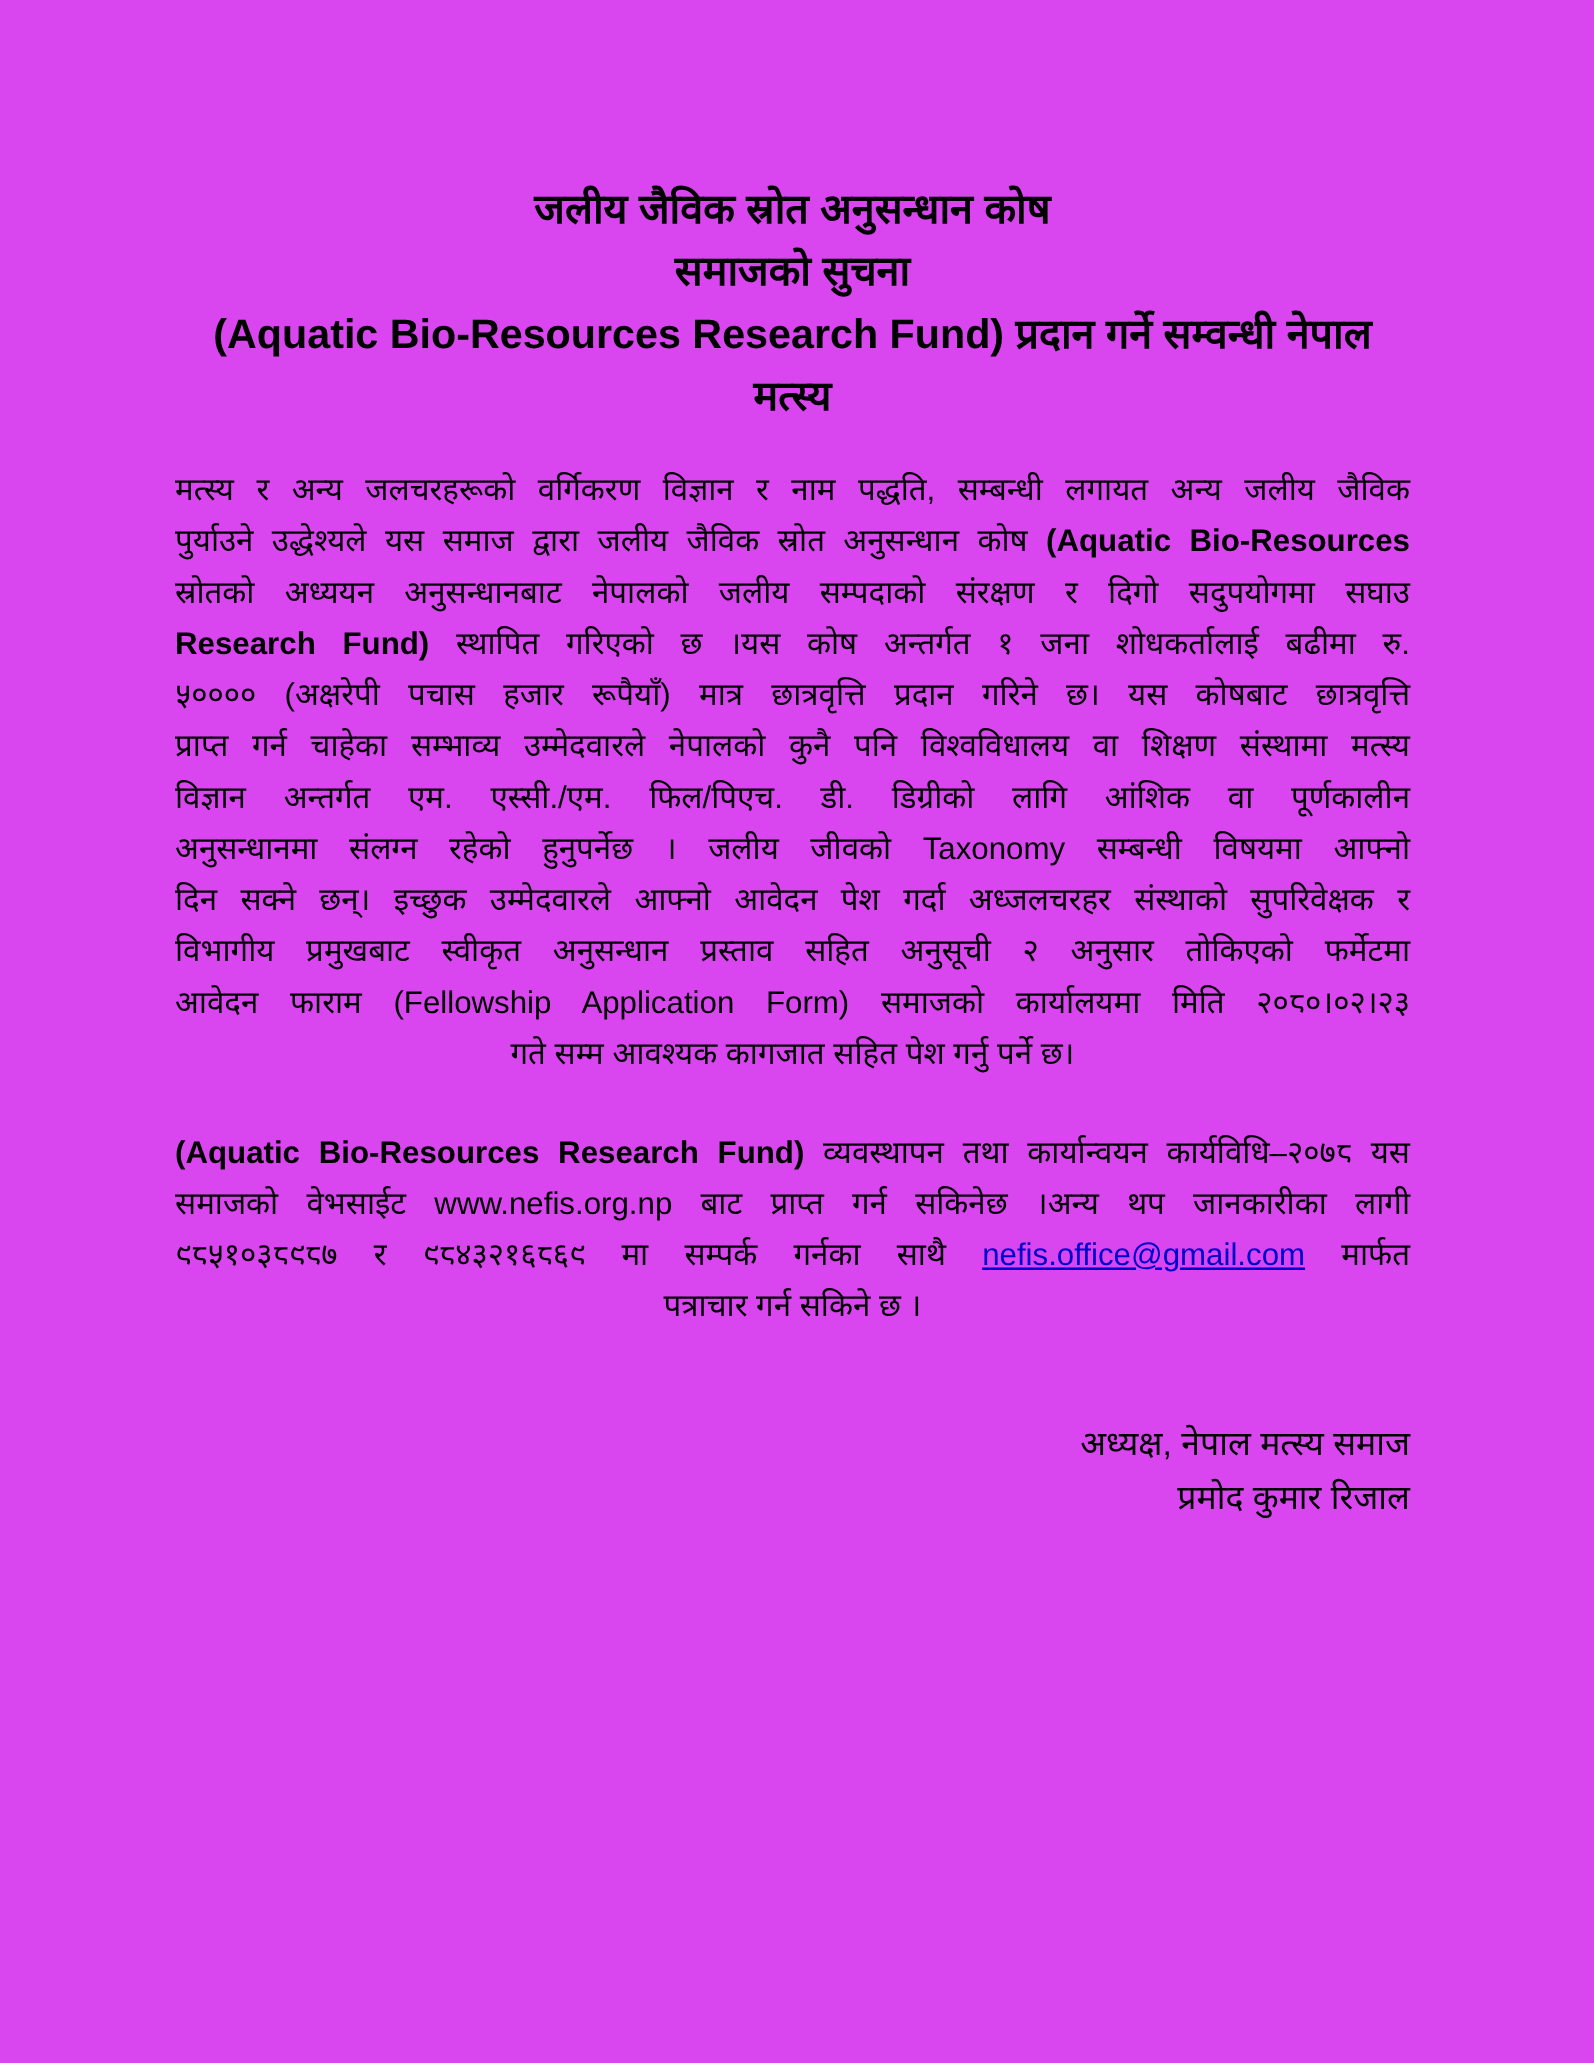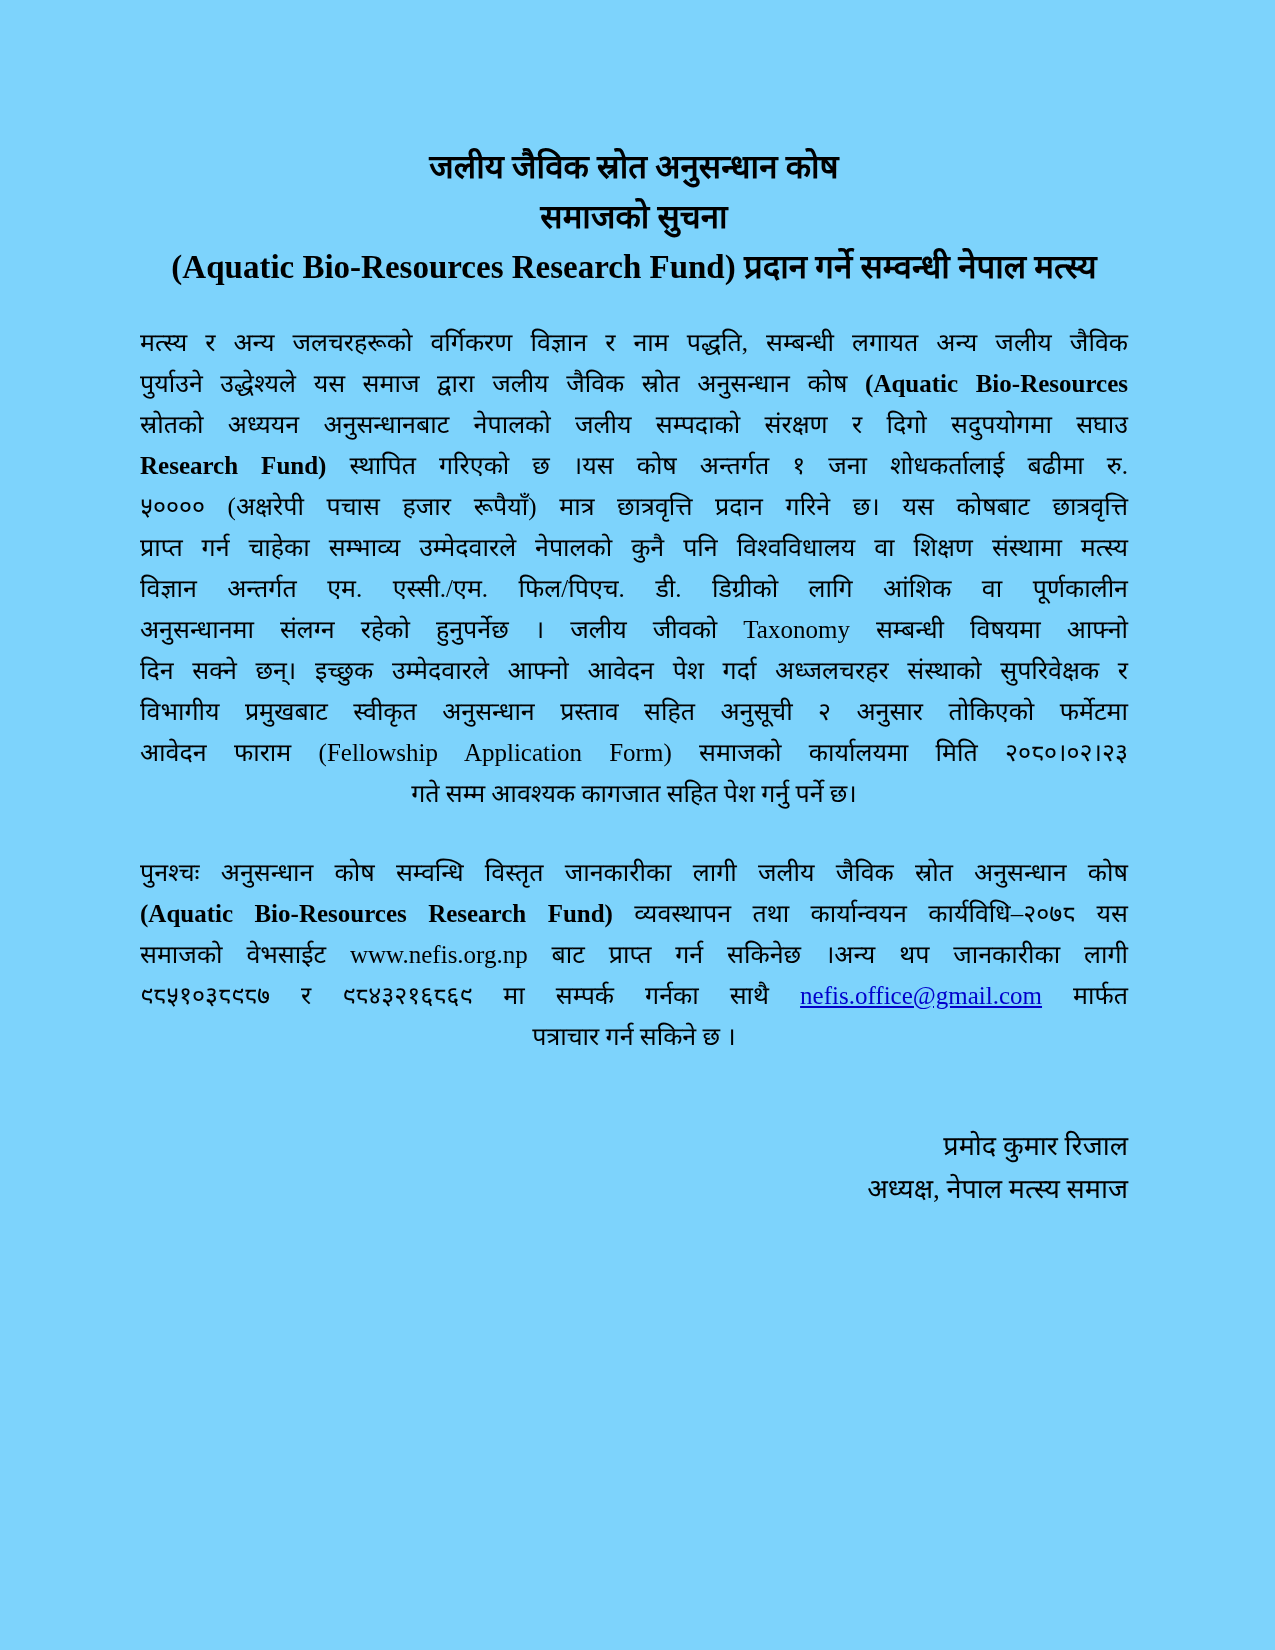--- a/index.html
+++ b/index.html
@@ -1,22 +1,22 @@
 <!DOCTYPE html>
 <html lang="ne"><head>
 <meta charset="utf-8">
 <style>
   html, body { margin: 0; padding: 0; background: #ffffff; }
   .page {
     position: relative;
     width: 1275px;
     height: 1650px;
-    background: #7dd3fc;
+    background: #d946ef;
     color: #000000;
-    font-family: Liberation Serif, serif;
+    font-family: Liberation Sans, sans-serif;
     overflow: hidden;
   }
   .content {
     position: absolute;
     left: 140px;
     top: 142px;
     width: 988px;
   }
   .title-line {
     margin: 0;
@@ -77,27 +77,26 @@
           <div class="line just"><span>५०००० (अक्षरेपी पचास हजार रूपैयाँ) मात्र छात्रवृत्ति प्रदान गरिने छ। यस कोषबाट छात्रवृत्ति</span></div>
           <div class="line just"><span>प्राप्त गर्न चाहेका सम्भाव्य उम्मेदवारले नेपालको कुनै पनि विश्वविधालय वा शिक्षण संस्थामा मत्स्य</span></div>
           <div class="line just"><span>विज्ञान अन्तर्गत एम. एस्सी./एम. फिल/पिएच. डी. डिग्रीको लागि आंशिक वा पूर्णकालीन</span></div>
           <div class="line just"><span>अनुसन्धानमा संलग्न रहेको हुनुपर्नेछ । जलीय जीवको Taxonomy सम्बन्धी विषयमा आफ्नो</span></div>
           <div class="line just"><span>दिन सक्ने छन्। इच्छुक उम्मेदवारले आफ्नो आवेदन पेश गर्दा अध्जलचरहर संस्थाको सुपरिवेक्षक र</span></div>
           <div class="line just"><span>विभागीय प्रमुखबाट स्वीकृत अनुसन्धान प्रस्ताव सहित अनुसूची २ अनुसार तोकिएको फर्मेटमा</span></div>
           <div class="line just"><span>आवेदन फाराम (Fellowship Application Form) समाजको कार्यालयमा मिति २०८०।०२।२३</span></div>
           <div class="line"><span>गते सम्म आवश्यक कागजात सहित पेश गर्नु पर्ने छ।</span></div>
         </div>
         <div class="para">
-          <div class="line just"><span>पुनश्चः अनुसन्धान कोष सम्वन्धि विस्तृत जानकारीका लागी जलीय जैविक स्रोत अनुसन्धान कोष</span></div>
           <div class="line just"><span class="b">(Aquatic Bio-Resources Research Fund)</span><span> व्यवस्थापन तथा कार्यान्वयन कार्यविधि–२०७८ यस</span></div>
           <div class="line just"><span>समाजको वेभसाईट www.nefis.org.np बाट प्राप्त गर्न सकिनेछ ।अन्य थप जानकारीका लागी</span></div>
           <div class="line just"><span>९८५१०३८९८७ र ९८४३२१६८६९ मा सम्पर्क गर्नका साथै </span><a class="email-link">nefis.office@gmail.com</a><span> मार्फत</span></div>
           <div class="line"><span>पत्राचार गर्न सकिने छ ।</span></div>
         </div>
       </main>
 
     <footer class="signature">
+      <div>अध्यक्ष, नेपाल मत्स्य समाज</div>
       <div>प्रमोद कुमार रिजाल</div>
-      <div>अध्यक्ष, नेपाल मत्स्य समाज</div>
     </footer>
 
   </div>
 </div>
 
 </body></html>

